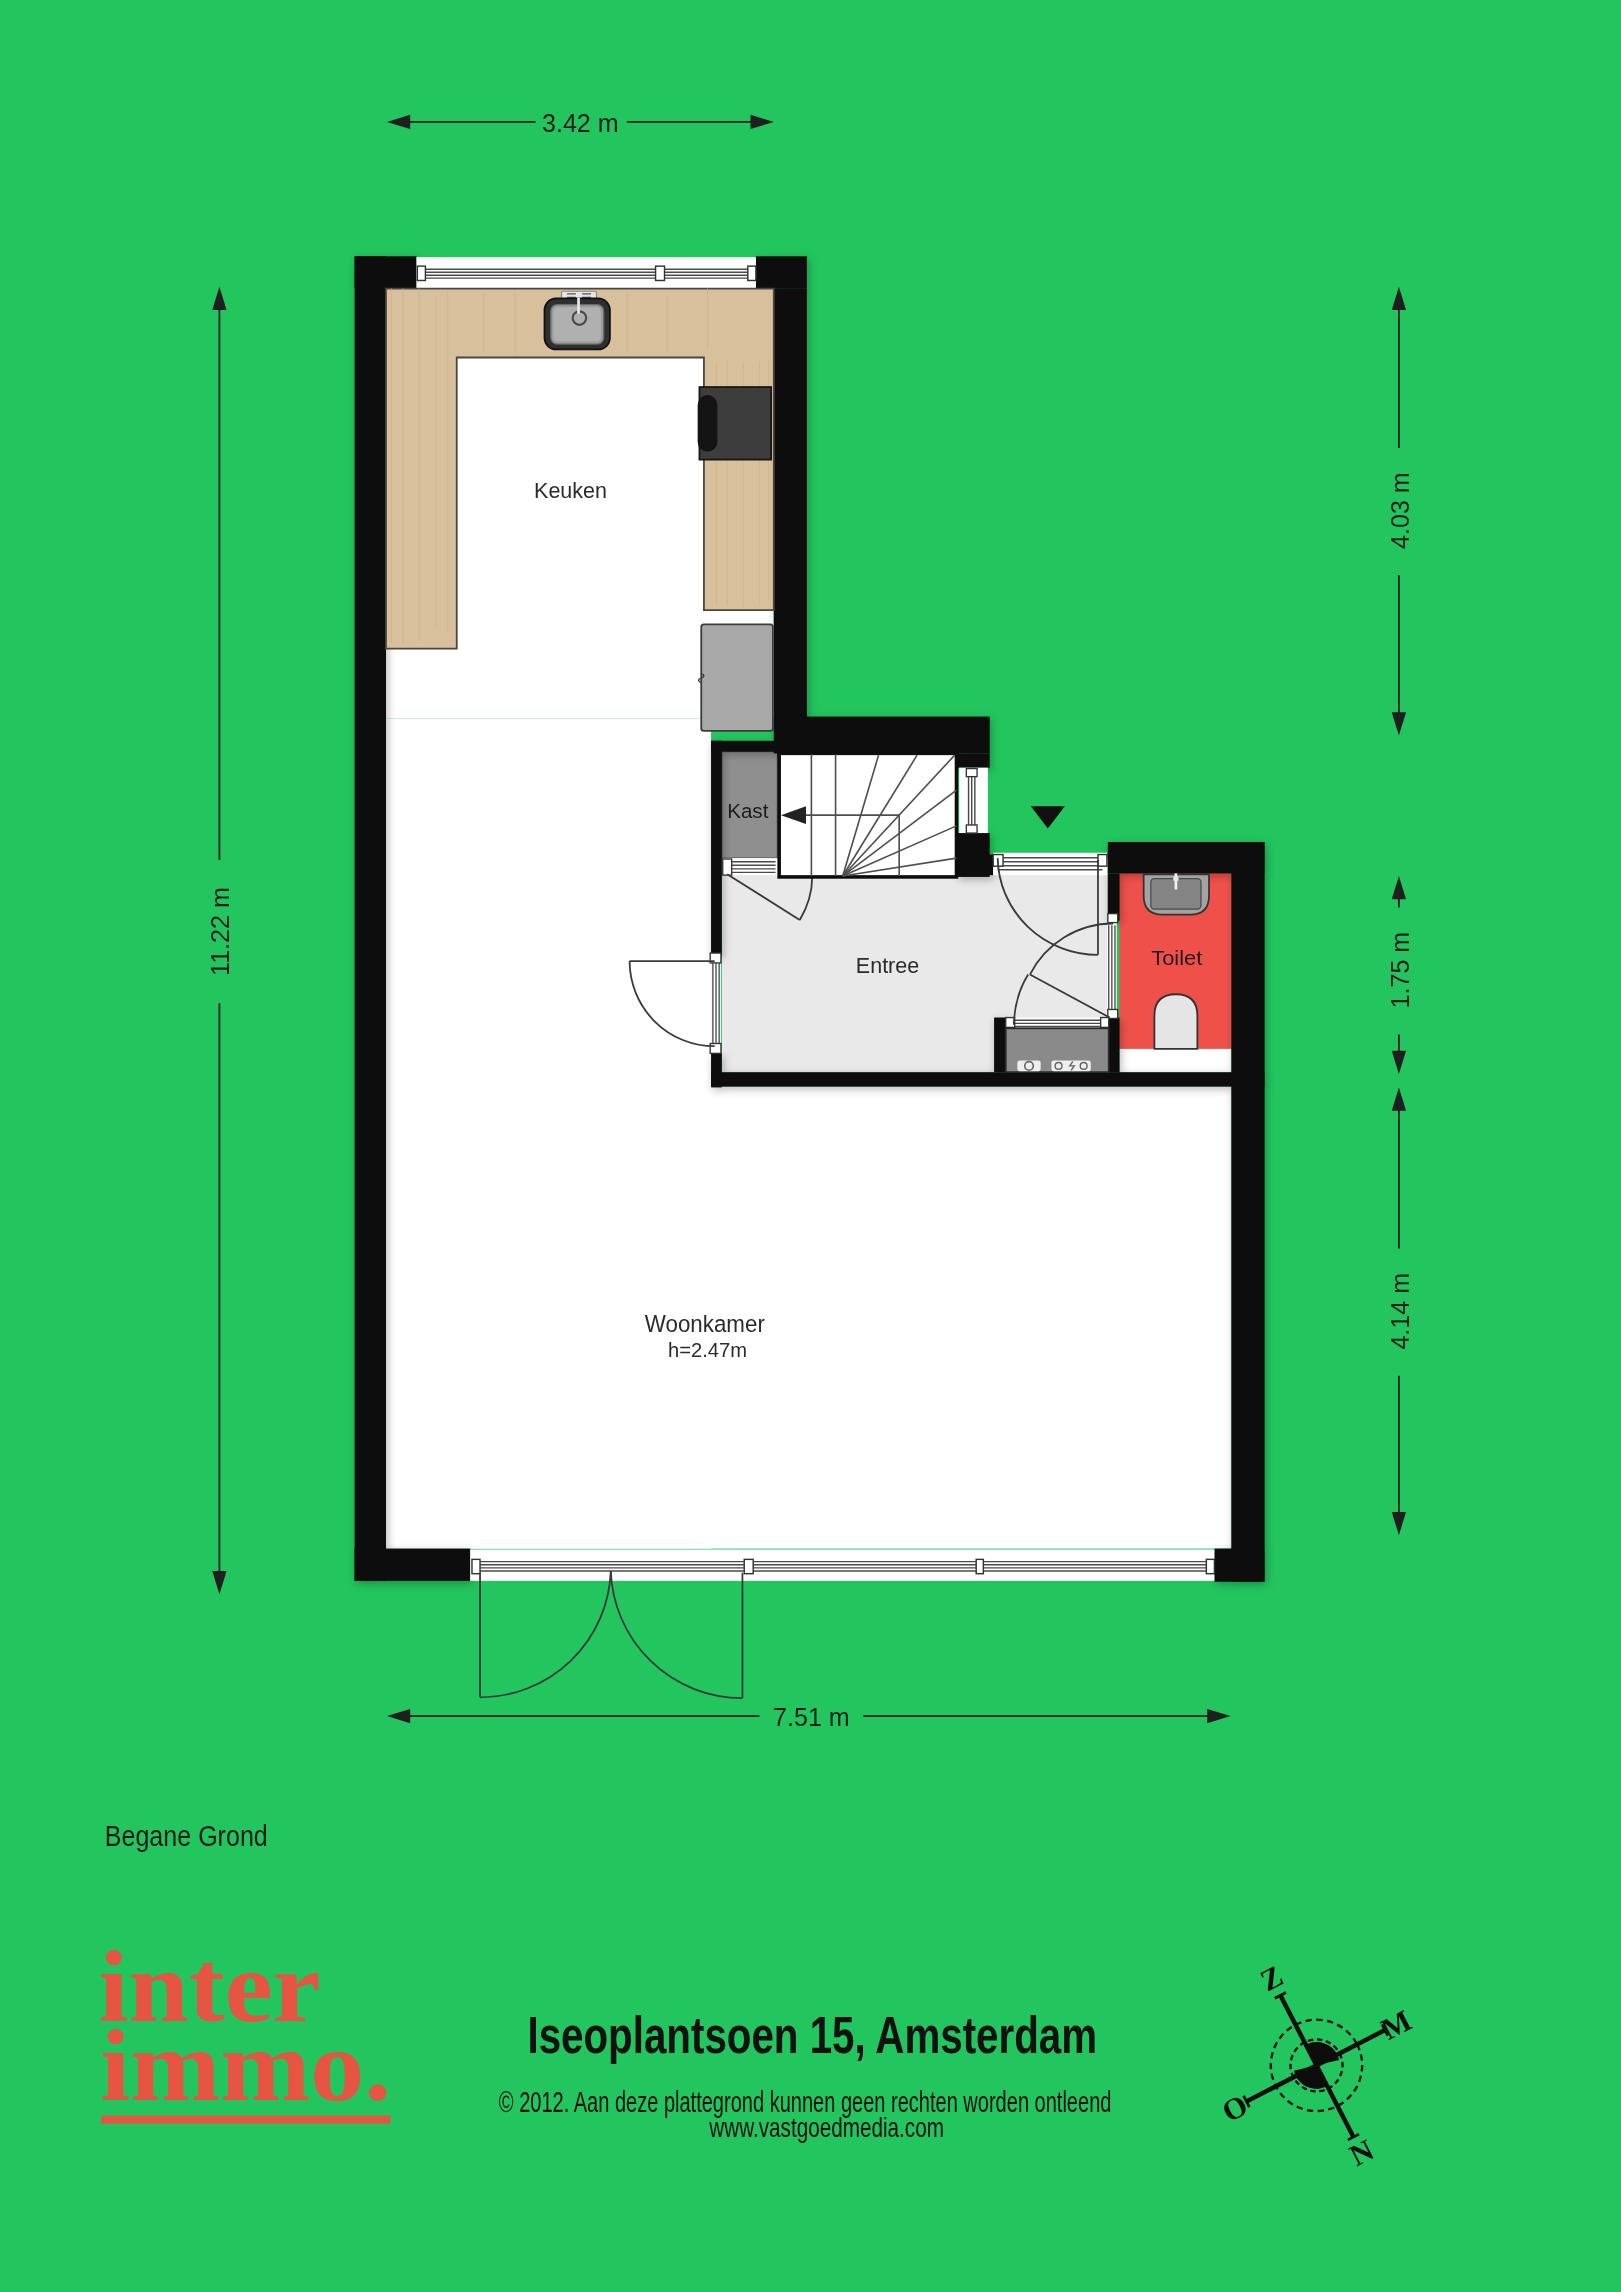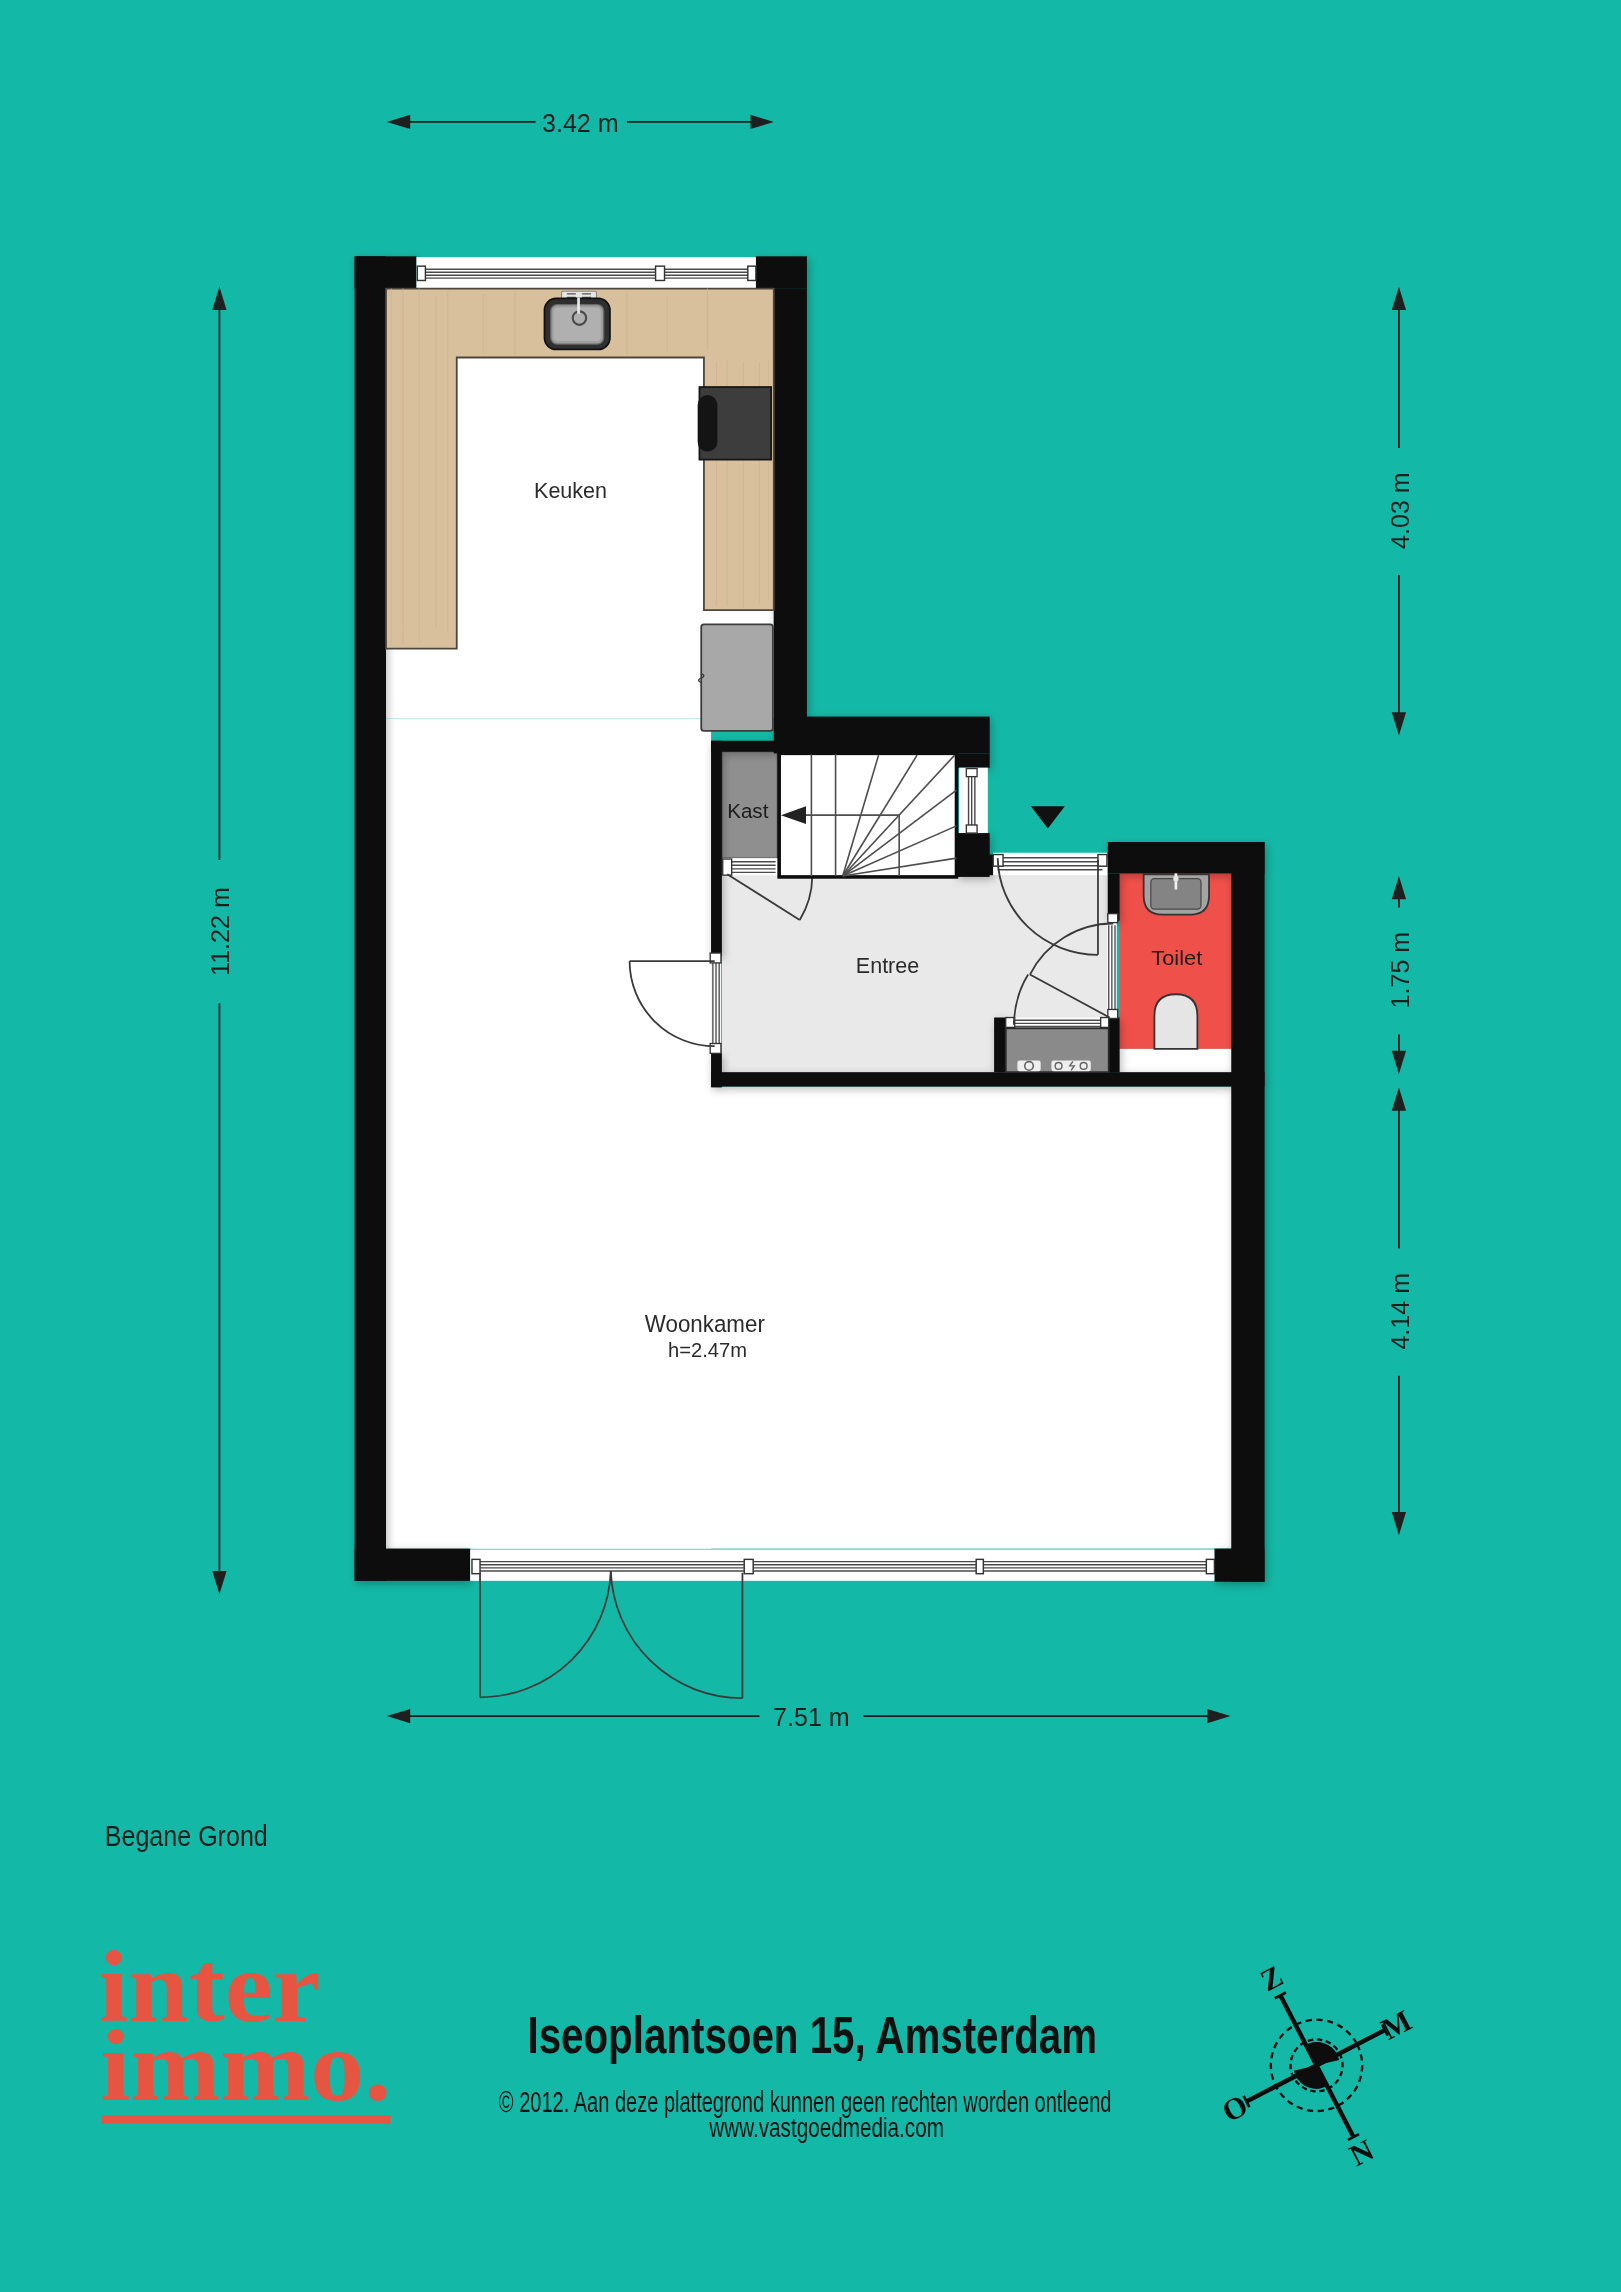--- a/index.html
+++ b/index.html
@@ -1,16 +1,16 @@
 <!DOCTYPE html>
 <html style="font-size:14.3px"><head>
 <meta charset="utf-8">
 <style>
   html,body{margin:0;padding:0;background:#ffffff;}
-  .page{position:relative;width:1621px;height:2293px;background:#14b8a6;overflow:hidden;}
+  .page{position:relative;width:1621px;height:2293px;background:#22c55e;overflow:hidden;}
   svg{position:absolute;left:0;top:0;}
 </style>
 </head>
 <body>
 <div class="page">
 <svg width="1621" height="2293" viewBox="0 0 1810 2560" font-family="&quot;Liberation Sans&quot;,sans-serif">
 <defs>
 <filter id="wsh" x="-5%" y="-5%" width="110%" height="110%">
   <feDropShadow dx="2" dy="3" stdDeviation="5" flood-color="#000" flood-opacity="0.28"></feDropShadow>
 </filter>

